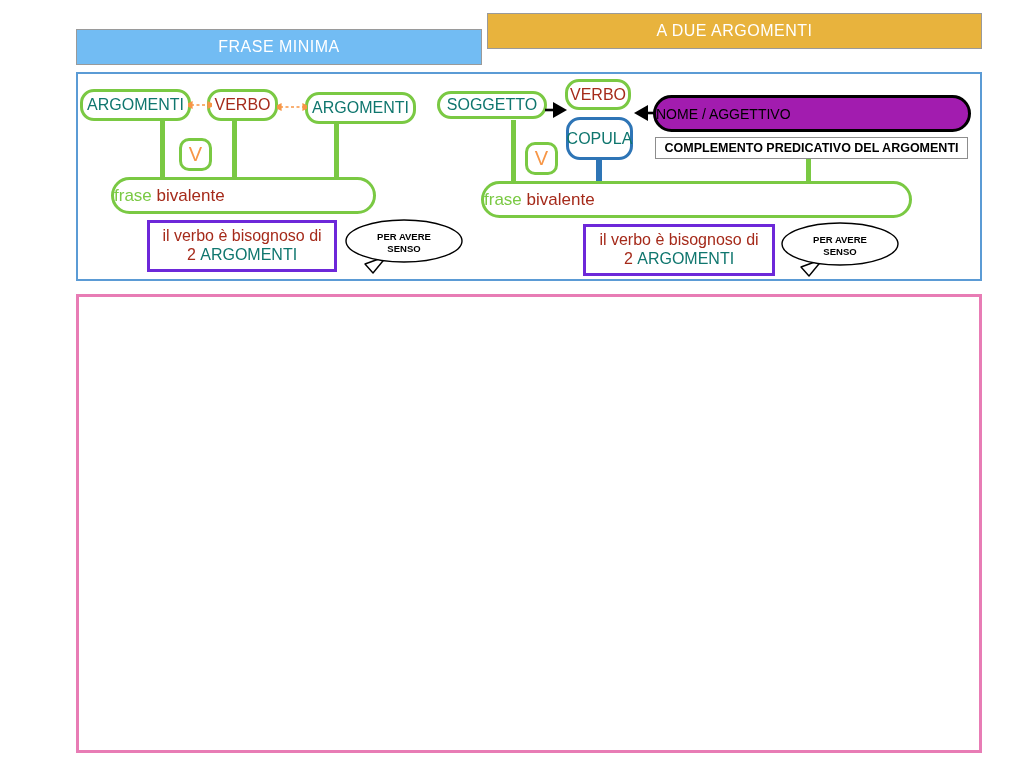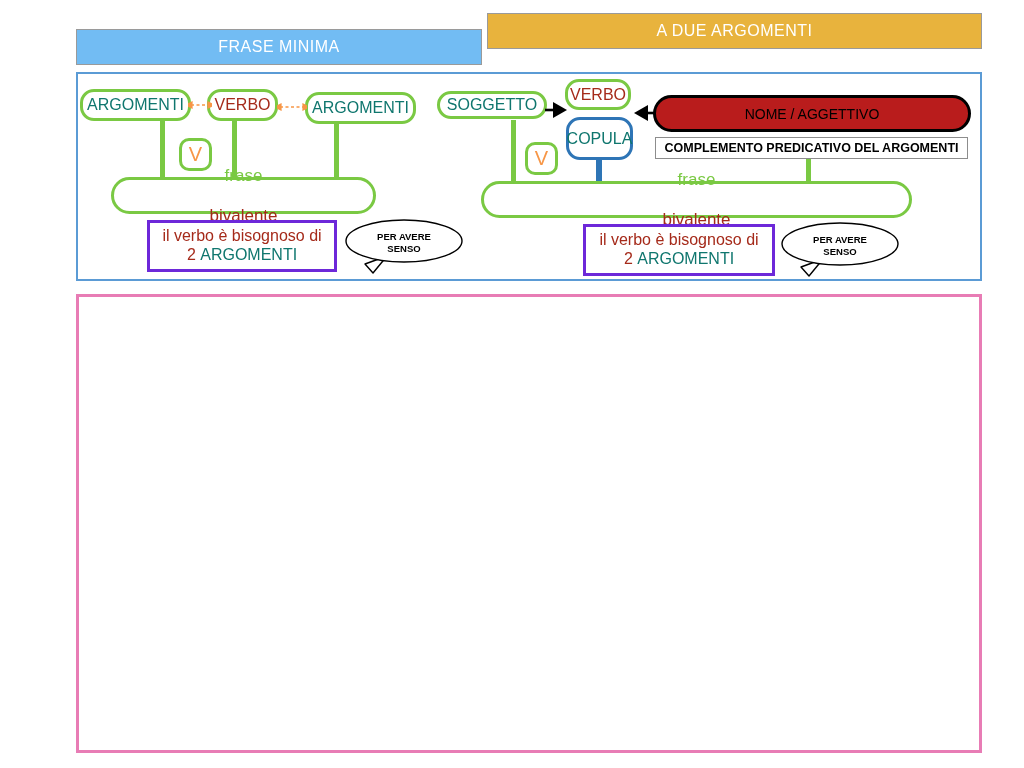--- a/index.html
+++ b/index.html
@@ -110,24 +110,23 @@
 
   
   .bar-node {
     position: absolute;
     box-sizing: border-box;
     border: 3px solid #7ac943;
     border-radius: 20px;
     background: #ffffff;
     display: flex;
     align-items: center;
-    justify-content: center;
+    justify-content: flex-start;
     font-size: 17px;
     z-index: 5;
-    flex-direction: column;
   }
 
   
   .gbox {
     position: absolute;
     box-sizing: border-box;
     border: 3px solid #6d28d9;
     background: #ffffff;
     display: flex;
     flex-direction: column;
@@ -140,26 +139,26 @@
     font-size: 16px;
     white-space: nowrap;
   }
 
   
   #nome-aggettivo {
     position: absolute;
     left: 653px; top: 95px;
     width: 318px; height: 37px;
     box-sizing: border-box;
-    background: #b91c1c;
+    background: #a21caf;
     border: 3px solid #000000;
     border-radius: 19px;
     display: flex;
     align-items: center;
-    justify-content: center;
+    justify-content: flex-start;
     font-size: 14px;
     color: #000000;
     white-space: nowrap;
     z-index: 7;
   }
   #complemento {
     position: absolute;
     left: 655px; top: 137px;
     width: 313px; height: 22px;
     box-sizing: border-box;

